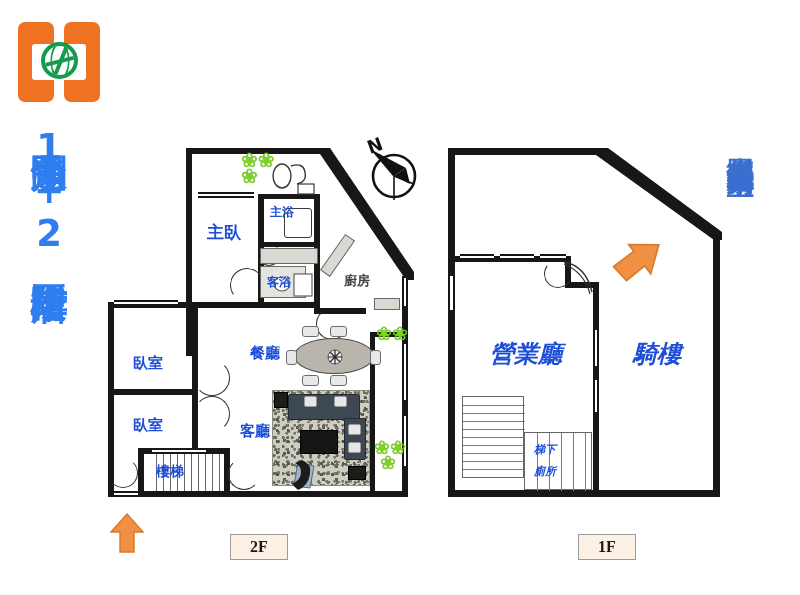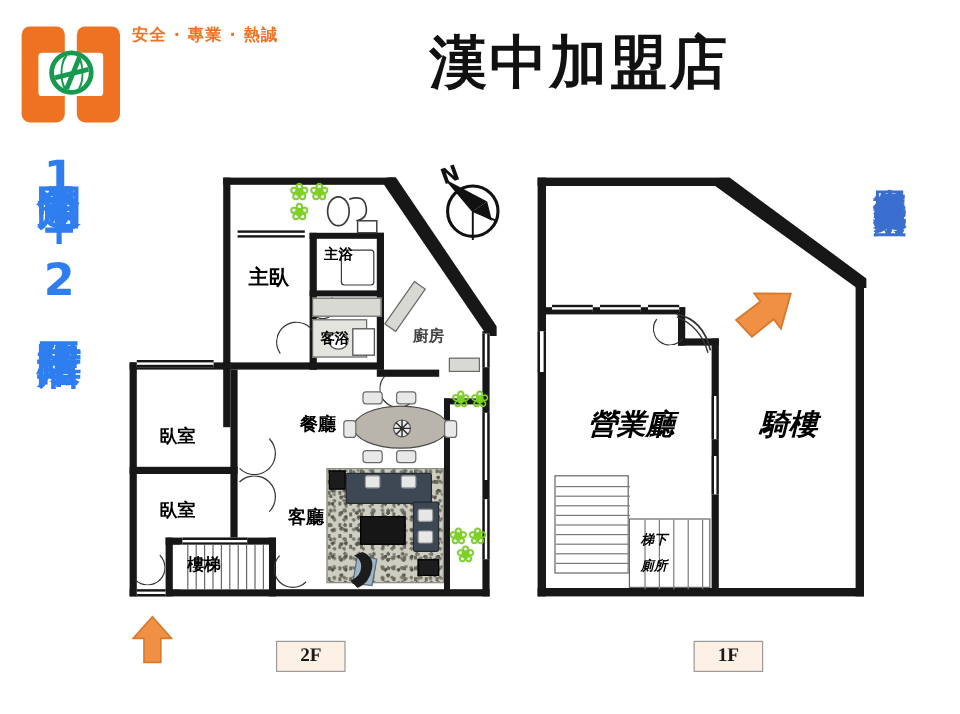--- a/index.html
+++ b/index.html
@@ -70,21 +70,21 @@
   .vtext-right {
     left:727px; top:136px; height:430px;
     font-size:27px; color:#3a6fd0;
     letter-spacing:1px;
   }
 
   
   .plan { position:absolute; }
   .wall { position:absolute; background:#171717; }
   .room-label {
-    position:absolute; font-weight:700; color:#000000;
+    position:absolute; font-weight:700; color:#1d4ed8;
     white-space:nowrap; line-height:1;
   }
   .win {
     position:absolute; background:#ffffff;
     border-top:2px solid #171717; border-bottom:2px solid #171717;
   }
   .win-v {
     position:absolute; background:#ffffff;
     border-left:2px solid #171717; border-right:2px solid #171717;
   }
@@ -156,24 +156,22 @@
     <div class="logo-block">
       <div class="logo-mark">
         <div class="lm-l"></div>
         <div class="lm-r"></div>
         <div class="lm-notch a"></div>
         <div class="lm-notch b"></div>
         <div class="lm-globe">
             <i></i>
           </div>
       </div>
-      <div class="logo-tagline">安全 · 專業 · 熱誠</div>
     </div>
 
-    <div class="header-title">漢中加盟店</div>
   </div>
 
   <div class="vtext vtext-left">逢甲角間1+2樓店附平車</div>
   <div class="vtext vtext-right">本圖僅供參考以現場實景為主</div>
 
   <div class="compass" style="left:358px; top:134px;">
     <svg width="62" height="70" viewBox="0 0 62 70">
       <text x="12" y="20" font-family="DejaVu Sans, sans-serif" font-size="18" font-weight="700" fill="#111" transform="rotate(-20 12 20)">N</text>
       <circle cx="36" cy="42" r="21" fill="#fff" stroke="#111" stroke-width="2.6"></circle>
       <polygon points="36,42 14,16 48,34" fill="#111"></polygon>

